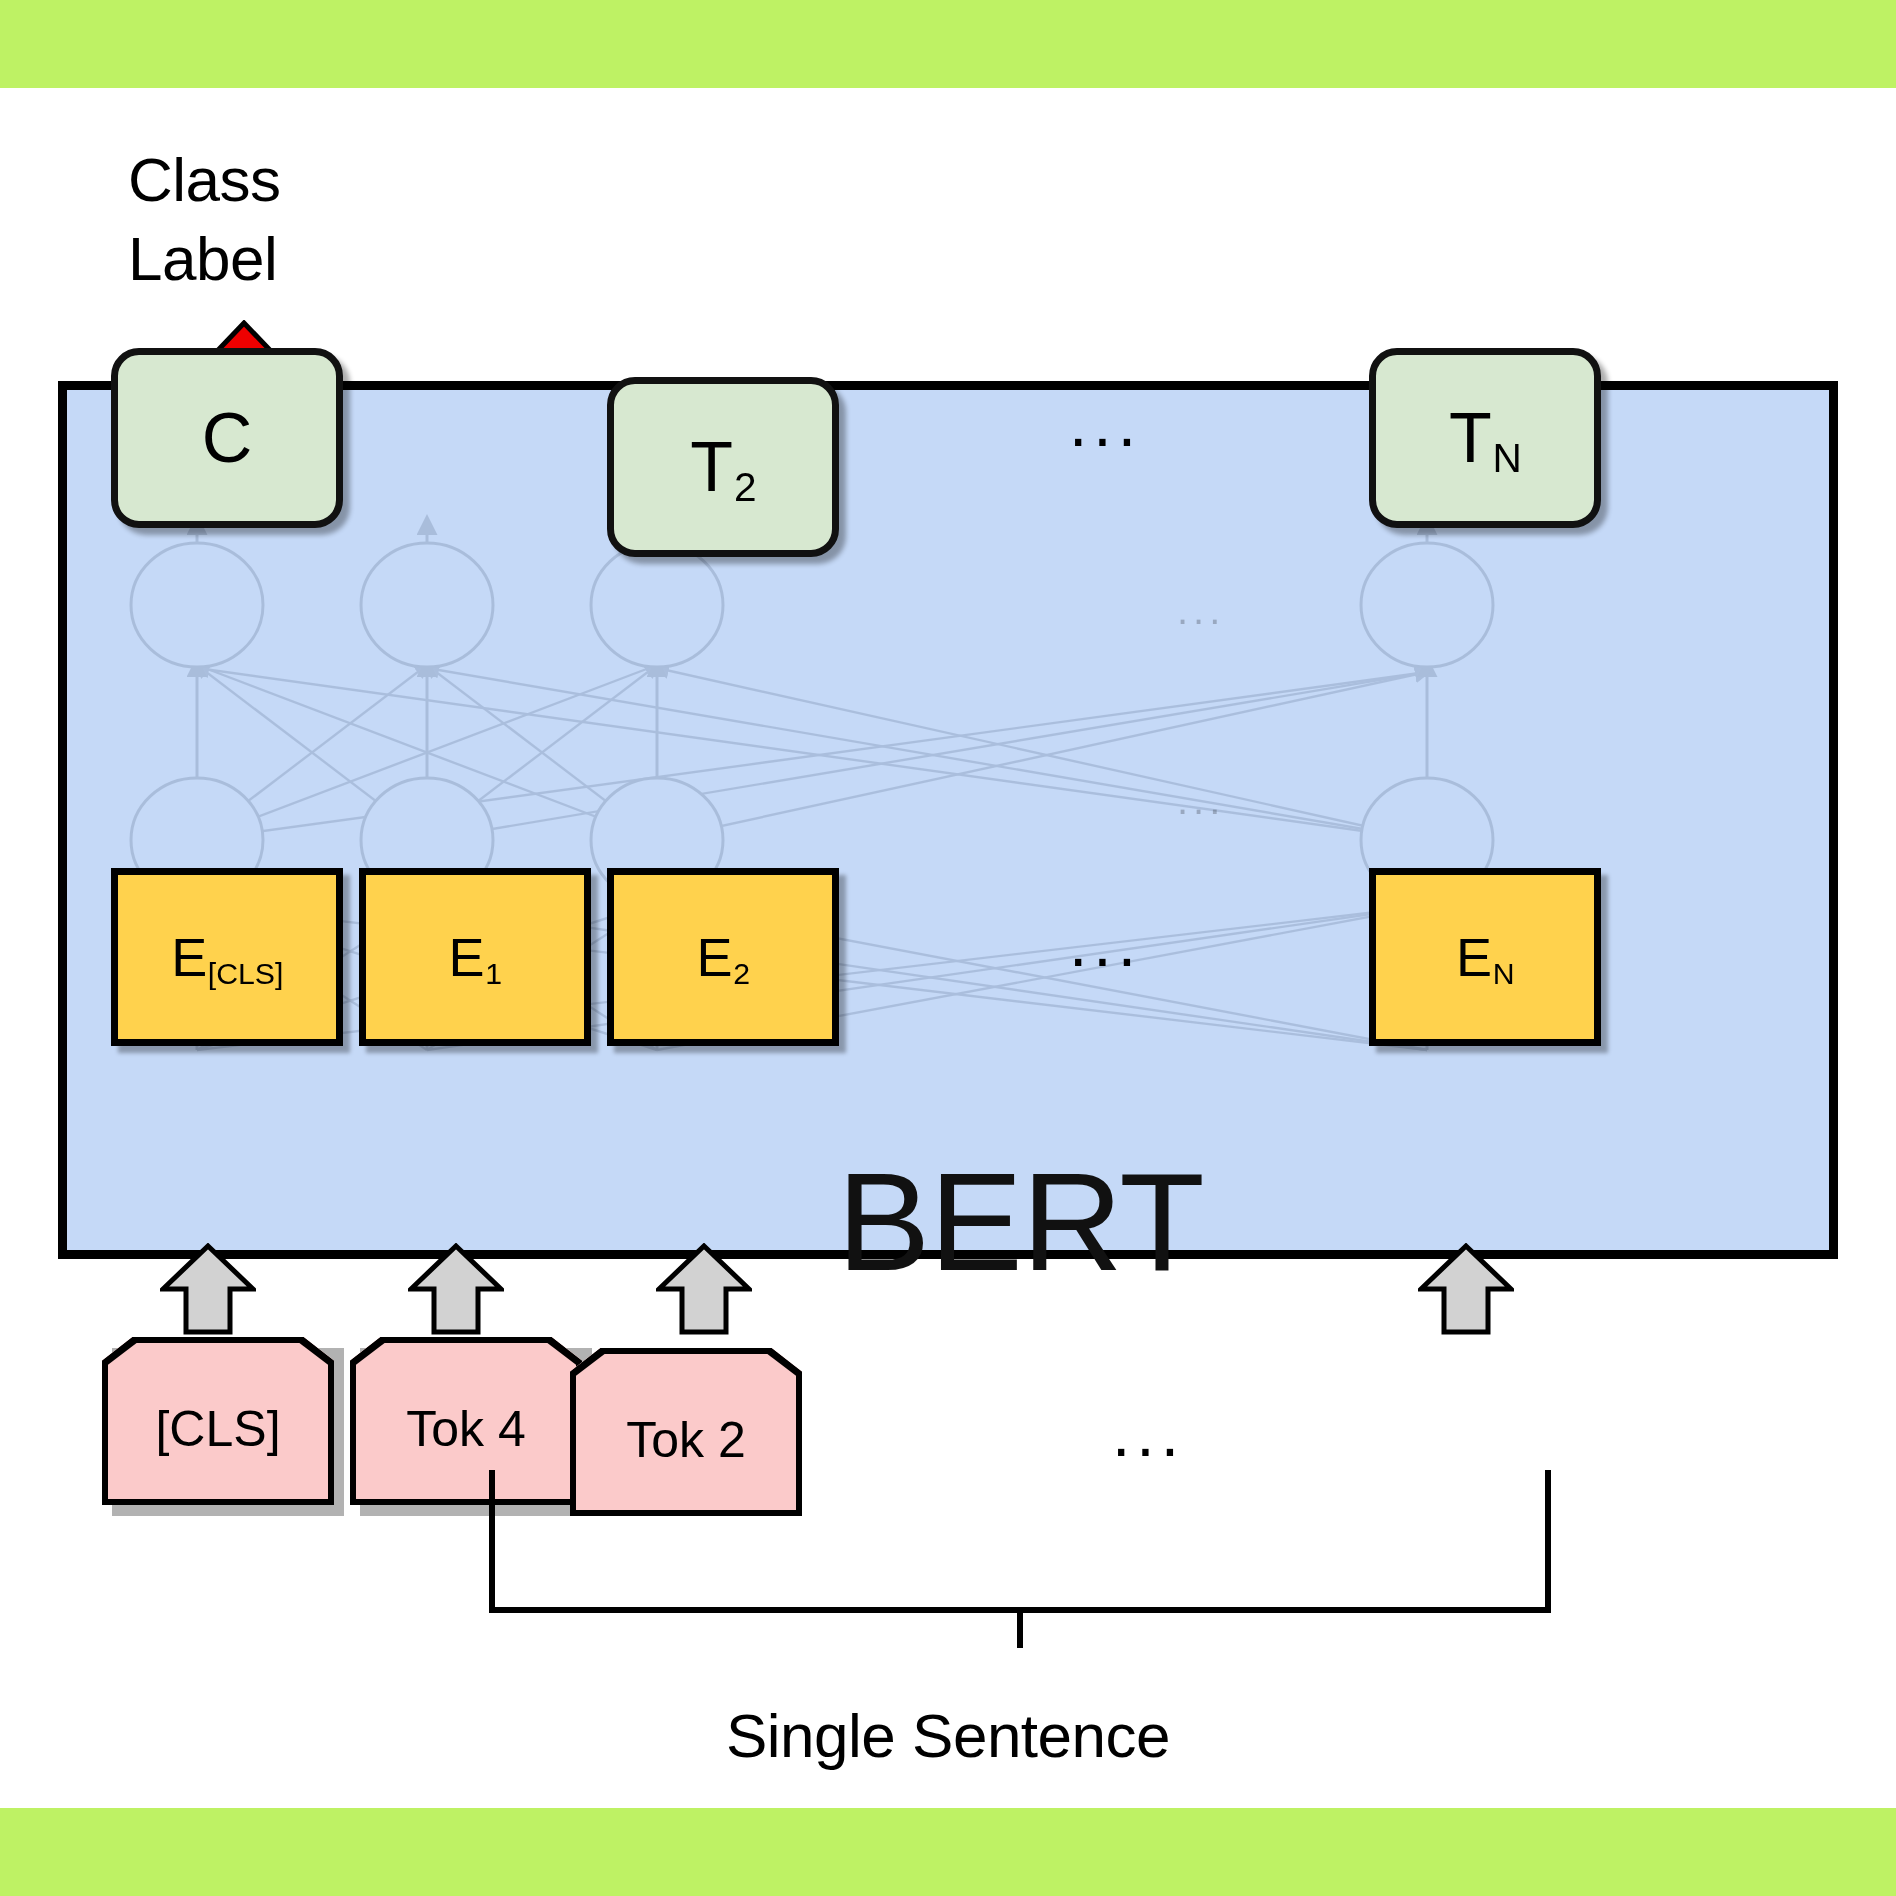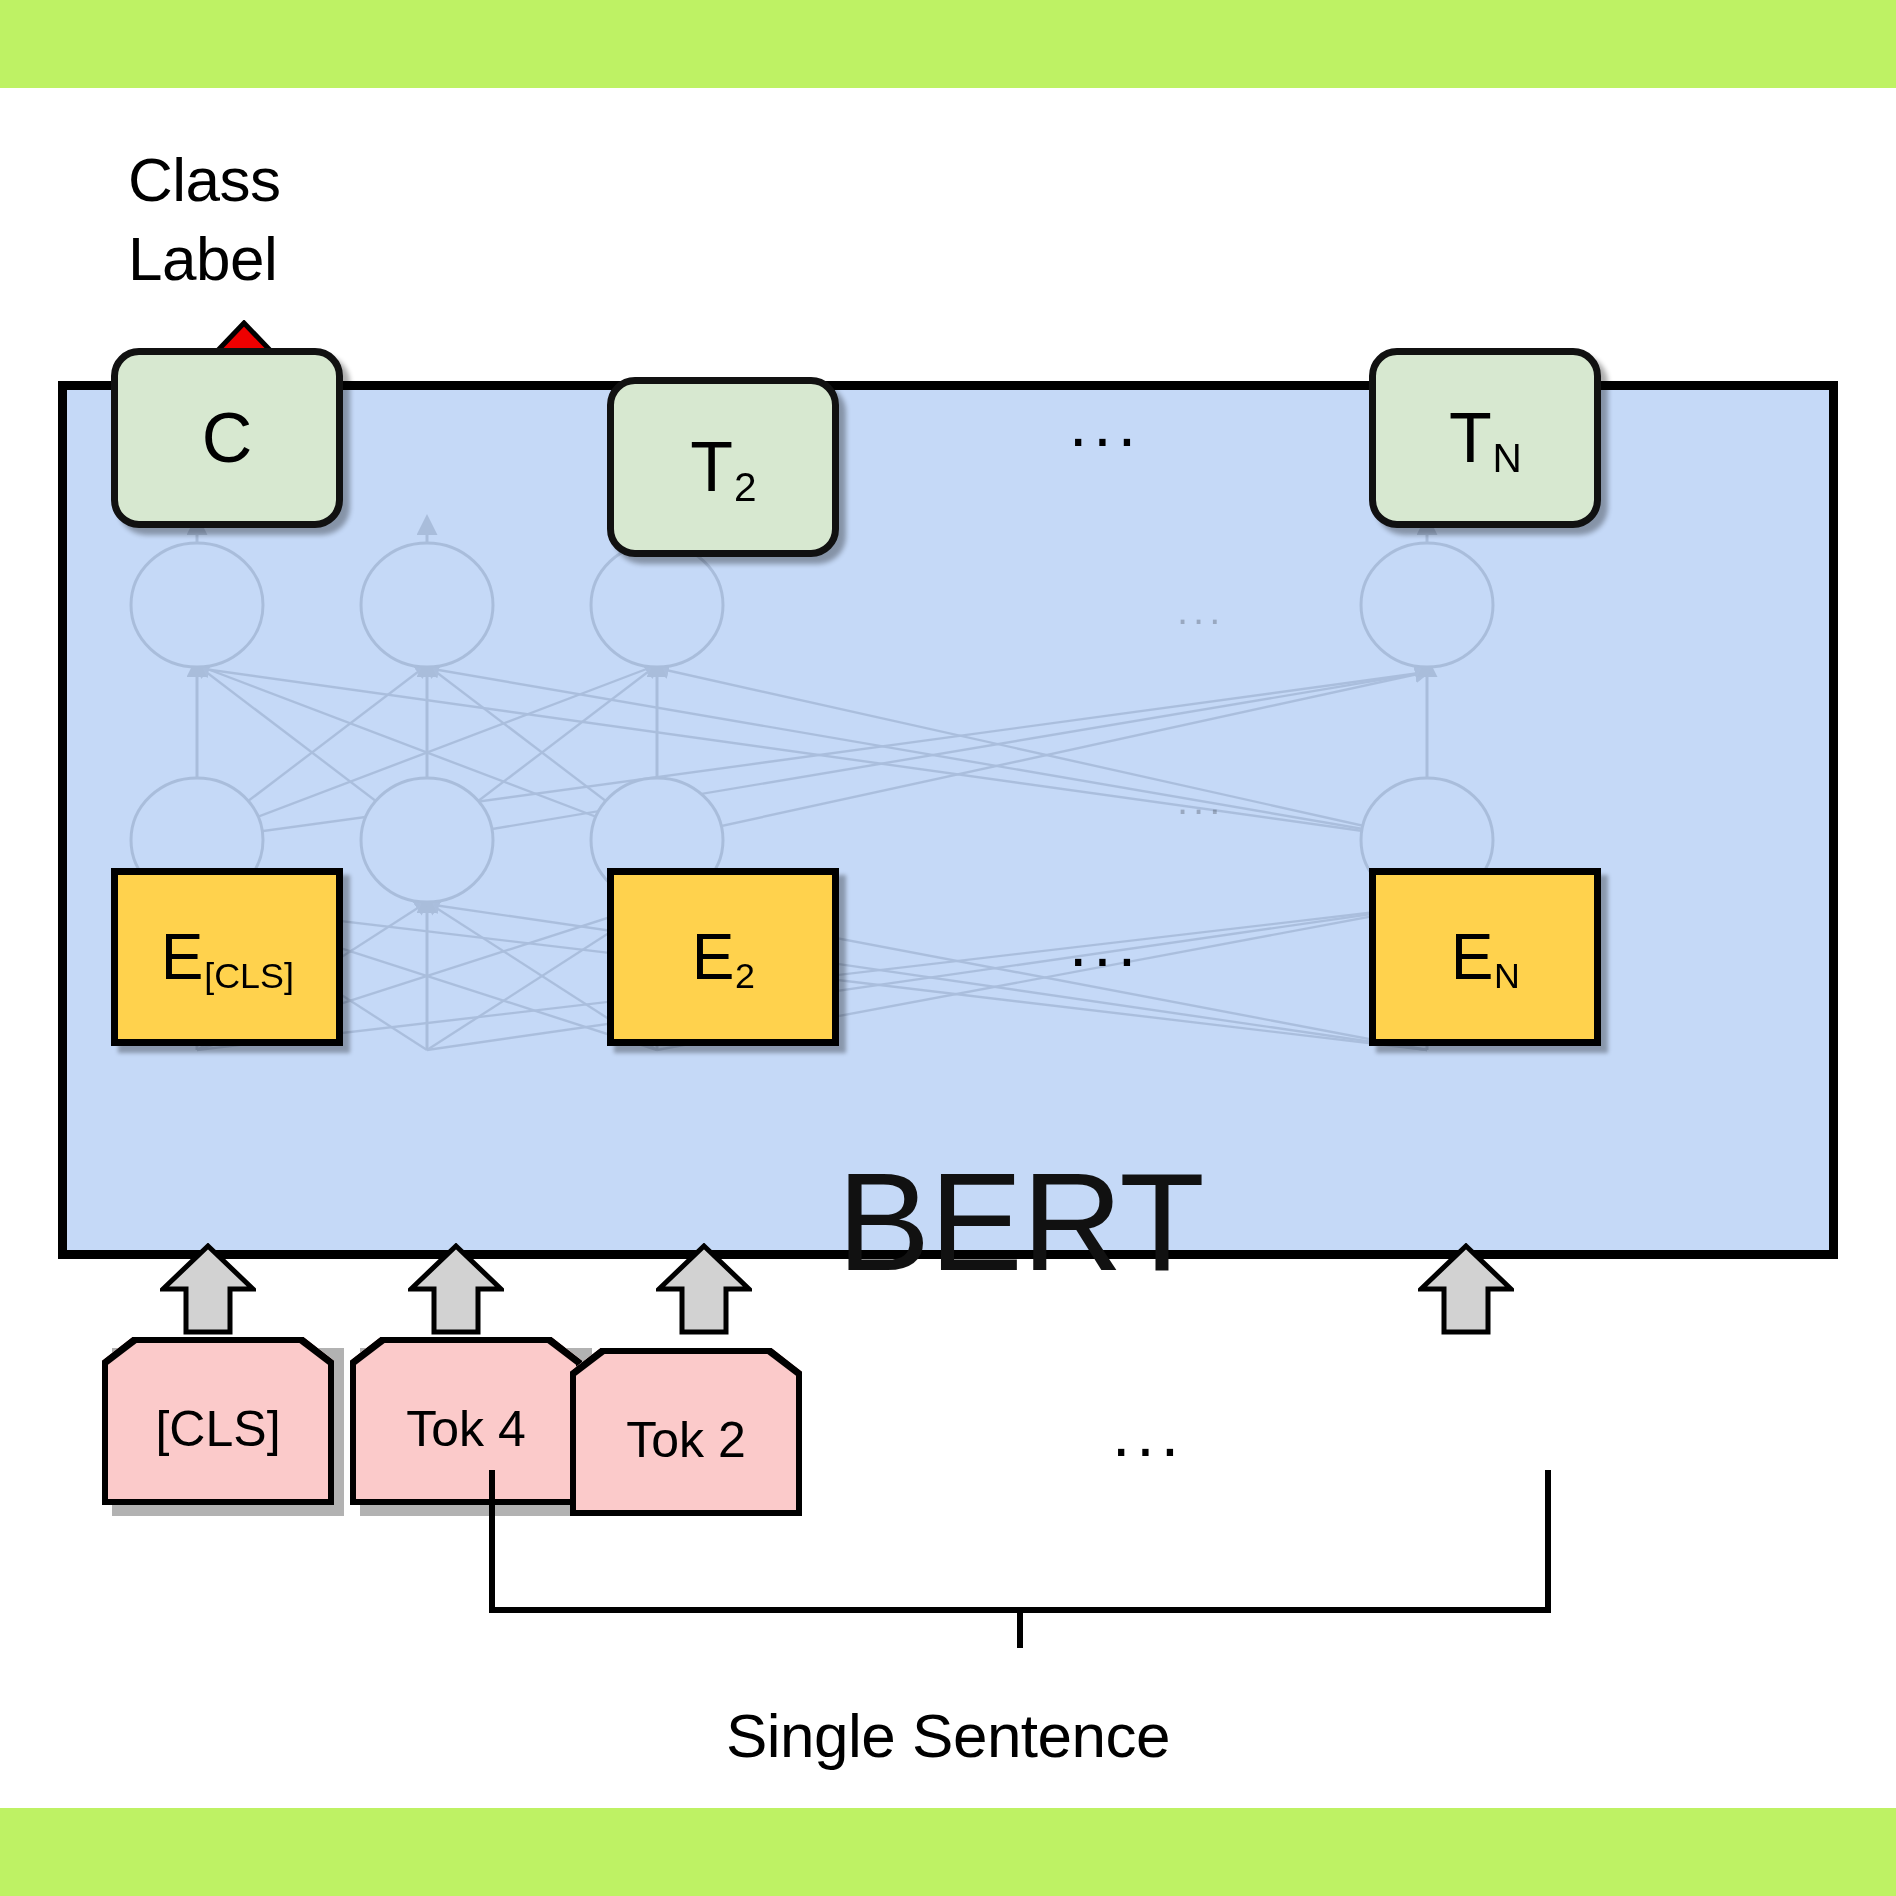--- a/index.html
+++ b/index.html
@@ -119,21 +119,21 @@
     height: 178px;
     background: #ffd24d;
     border: 7px solid #000000;
     box-sizing: border-box;
     display: flex;
     align-items: center;
     justify-content: center;
     box-shadow: 7px 7px 4px rgba(0,0,0,0.30);
   }
   .embox .lbl {
-    font-size: 64px;
+    font-size: 54px;
     color: #000000;
     line-height: 1;
   }
   .embox .lbl sub {
     font-size: 0.56em;
     vertical-align: baseline;
     position: relative;
     top: 0.26em;
     left: 0.02em;
   }
@@ -331,20 +331,25 @@
       </span>
     </div>
 
     <div class="dots" style="left:1002px; top:0px;">...</div>
 
     <div class="embox" style="left:44px; top:478px;">
       <span class="lbl">
         <span>E</span><sub>[CLS]</sub>
       </span>
     </div>
+    <div class="embox" style="left:292px; top:478px;">
+      <span class="lbl">
+        <span>E</span><sub>1</sub>
+      </span>
+    </div>
     <div class="embox" style="left:540px; top:478px;">
       <span class="lbl">
         <span>E</span><sub>2</sub>
       </span>
     </div>
     <div class="embox" style="left:1302px; top:478px;">
       <span class="lbl">
         <span>E</span><sub>N</sub>
       </span>
     </div>

